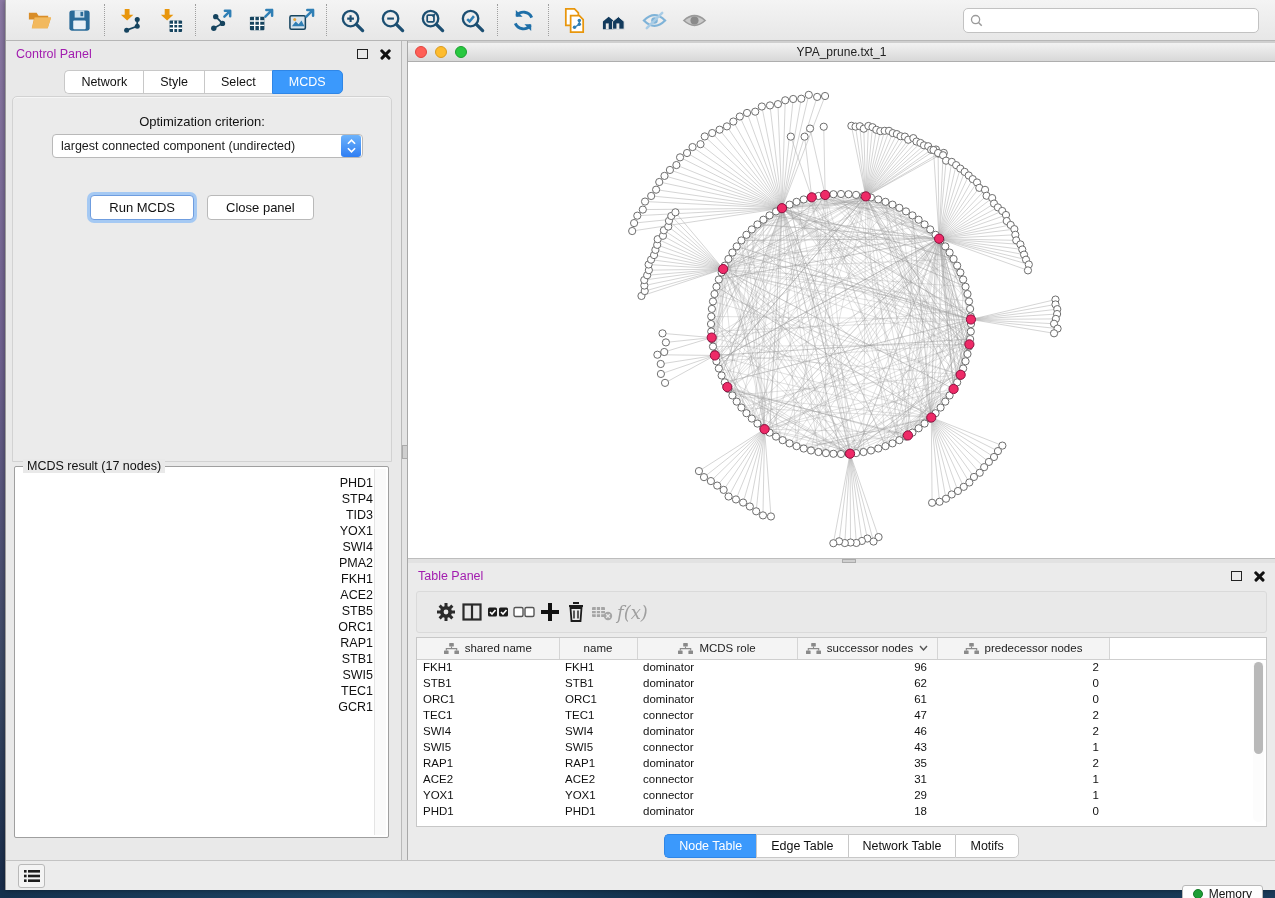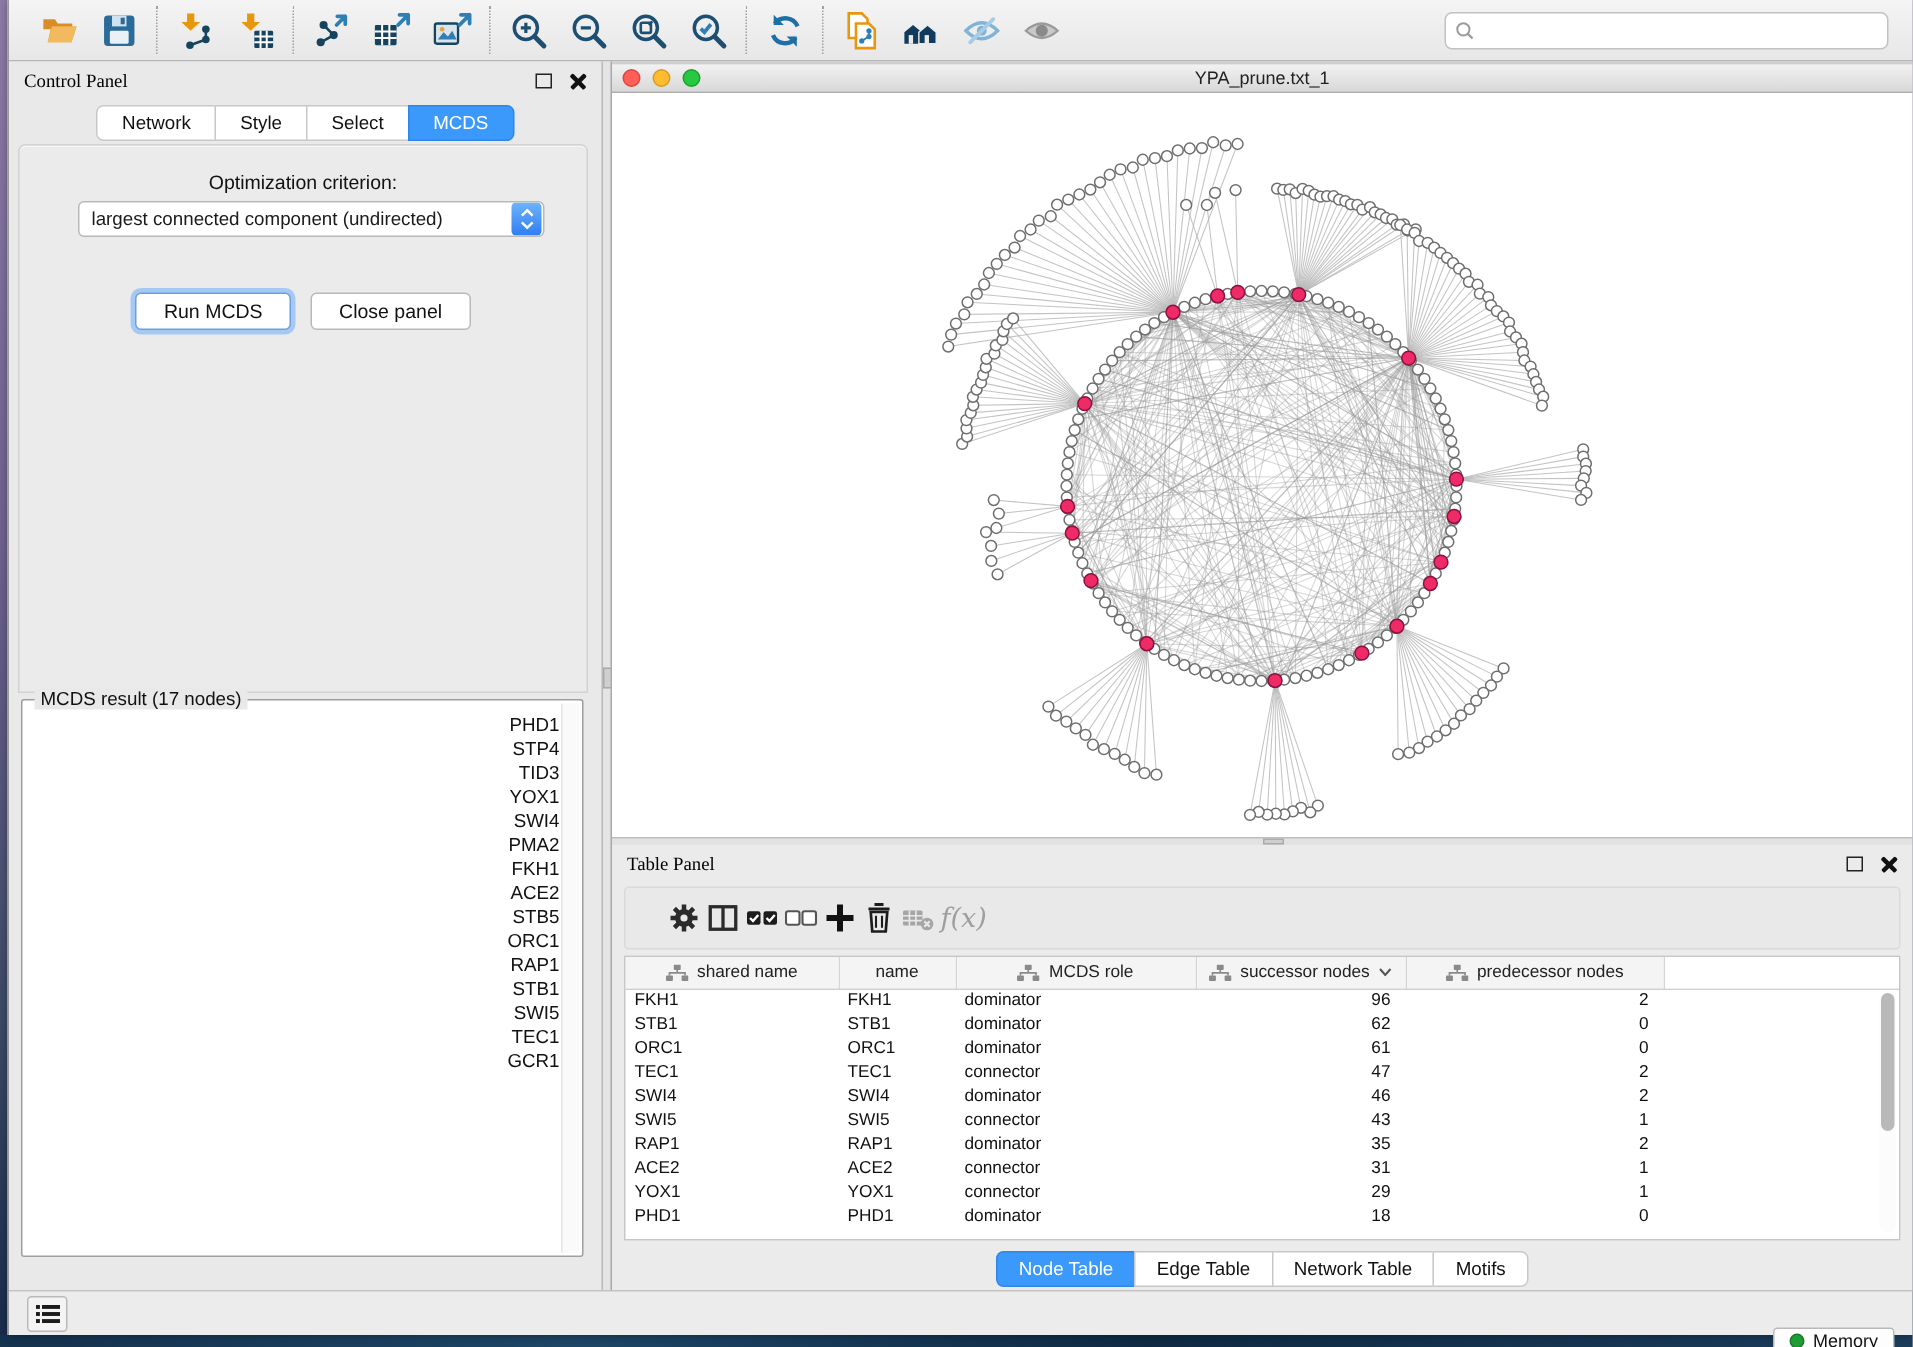--- a/index.html
+++ b/index.html
@@ -31,21 +31,21 @@
   .search-wrap svg { width:13px; height:13px; margin-right:5px; flex:0 0 auto; }
   .search-wrap input { border:none; outline:none; flex:1; font-size:12px; background:transparent;
     font-family:"Liberation Sans",sans-serif; }
 
   
   .main { flex:1; display:flex; min-height:0; }
 
   
   .control-panel { width:395px; flex:0 0 395px; background:#e9e9e9; position:relative; }
   .panel-header { height:26px; display:flex; align-items:center; padding:0 10px; }
-  .panel-title { font-size:12.5px; color:#000000;font-family:Liberation Serif, serif; }
+  .panel-title { font-size:12.5px; color:#a21caf; }
   .panel-header .spacer { flex:1; }
   .float-icon { width:11px; height:10px; border:1.5px solid #222; margin-right:12px; }
   .close-x { width:11px; height:11px; position:relative; }
   .close-x:before,.close-x:after { content:""; position:absolute; left:-1px; top:4px; width:13px; height:2.6px;
     background:#111; border-radius:1px; }
   .close-x:before { transform:rotate(45deg);} .close-x:after { transform:rotate(-45deg);}
 
   .cp-tabs { display:flex; justify-content:center; margin-top:3px; }
   .cp-tab { padding:4px 16px; font-size:12.5px; background:#fff; border:1px solid #c8c8c8;
     border-right:none; color:#111; }
@@ -98,21 +98,21 @@
   .net-title { position:absolute; left:0; right:0; text-align:center; font-size:12px; color:#222; }
   .net-canvas { flex:1; background:#fff; position:relative; overflow:hidden; }
   .net-canvas svg { position:absolute; inset:0; }
 
   .h-splitter { height:5px; flex:0 0 5px; background:#e2e2e2; border-top:1px solid #bdbdbd; position:relative; }
   .h-grip { position:absolute; left:50%; top:0px; width:14px; height:4px; background:#cfcfcf; border:1px solid #ababab; }
 
   
   .table-panel { flex:1; background:#ebebeb; display:flex; flex-direction:column; min-height:0; }
   .tp-toolbar { height:42px; flex:0 0 42px; display:flex; align-items:center; gap:4px;
-    background:#e9e9e9; border-bottom:1px solid #d0d0d0; padding:0 28px; margin:2px 8px 0 8px;
+    background:#e9e9e9; border-bottom:1px solid #d0d0d0; padding:0 18px; margin:2px 8px 0 8px;
     border:1px solid #dadada; border-radius:3px; }
   .tp-btn { display:flex; align-items:center; justify-content:center; }
   .tp-btn svg { width:22px; height:22px; }
   .fx { font-family:"DejaVu Serif", serif; font-style:italic; font-size:18px; color:#9f9f9f; }
 
   .table-area { margin:4px 8px 0 8px; background:#fff; border:1px solid #c7c7c7; height:190px;
     position:relative; overflow:hidden; }
   table.data { border-collapse:collapse; width:100%; table-layout:fixed; }
   table.data th { height:21px; background:#f4f4f4; border-right:1px solid #d5d5d5; border-bottom:1px solid #cfcfcf;
     font-weight:normal; font-size:11.5px; color:#222; text-align:center; position:relative; white-space:nowrap; overflow:hidden;}

